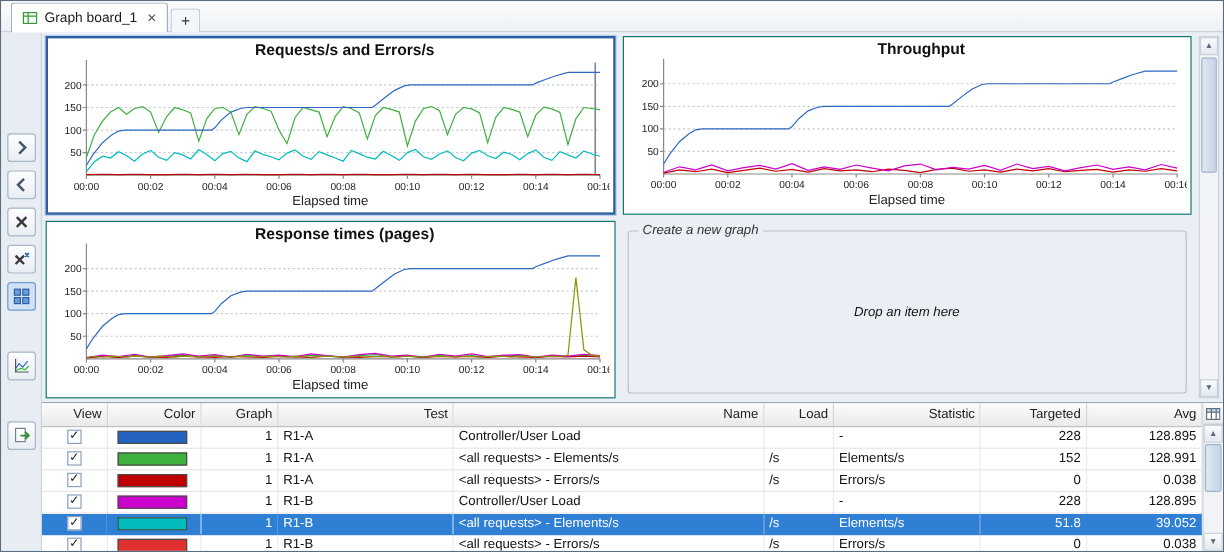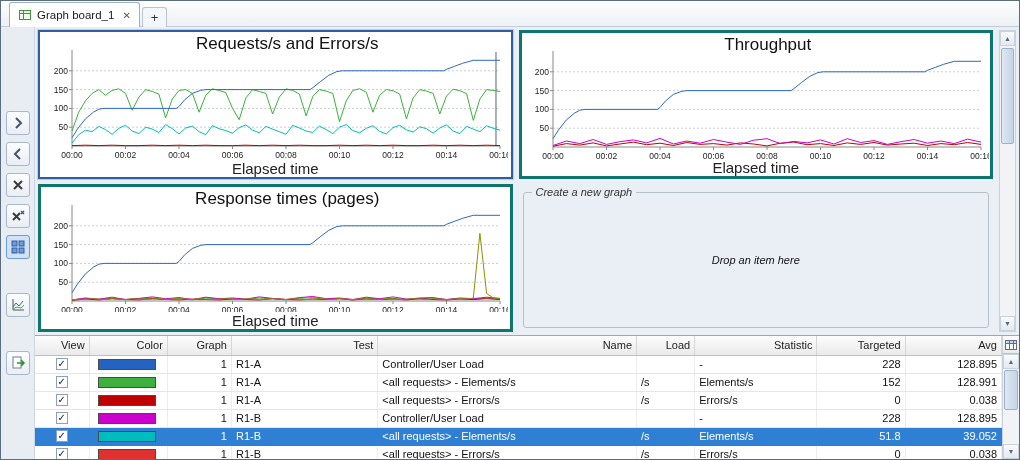--- a/index.html
+++ b/index.html
@@ -27,25 +27,25 @@
   .tbtn { width:24px; height:24px; border:1px solid #a9b7c9; border-radius:3px;
           background:linear-gradient(#fcfdfe,#e9eef5); display:flex; align-items:center; justify-content:center; }
   .tbtn.active { background:#d2e2f6; border-color:#6f9bd1; }
   .gap-lg { height:20px; }
 
   .main { flex:1; display:flex; flex-direction:column; min-width:0; }
 
   
   .canvas { height:308px; flex:0 0 308px; display:grid; grid-template-columns:1fr 1fr 17px;
             grid-template-rows:1fr 1fr; gap:5px 6px; padding:3px; background:#eaeff5; }
-  .panel { background:#fff; border:3px solid #0f766e; display:flex; flex-direction:column;
+  .panel { background:#fff; border:1px solid #0f766e; display:flex; flex-direction:column;
            align-items:center; overflow:hidden; }
   .panel.selected { border:2px solid #2e5fa3; box-shadow:0 0 0 1px #b9cfe8; }
-  .chart-title { font-size:17px; font-weight:normal; color:#111; margin-top:2px; height:14px;padding-left:24px; }
-  .xlabel { font-size:15px; color:#222; }
+  .chart-title { font-size:13px; font-weight:bold; color:#111; margin-top:2px; height:14px;padding-left:24px; }
+  .xlabel { font-size:11px; color:#222; }
   svg text.tick { font-family:"Liberation Sans",sans-serif; font-size:8.5px; fill:#222; }
 
   .drop-cell { position:relative; display:flex; }
   .groupbox { position:relative; border:1px solid #b7c0ca; border-radius:3px;
               margin:8px 4px 4px 4px; flex:1;font-style:italic; }
   .groupbox-title { position:absolute; top:-7px; left:8px; background:#eaeff5; padding:0 4px;
                     font-size:11px; color:#333; }
   .drop-message { width:100%; height:100%; display:flex; align-items:center; justify-content:center;
                   font-size:11px; color:#111; }
 

